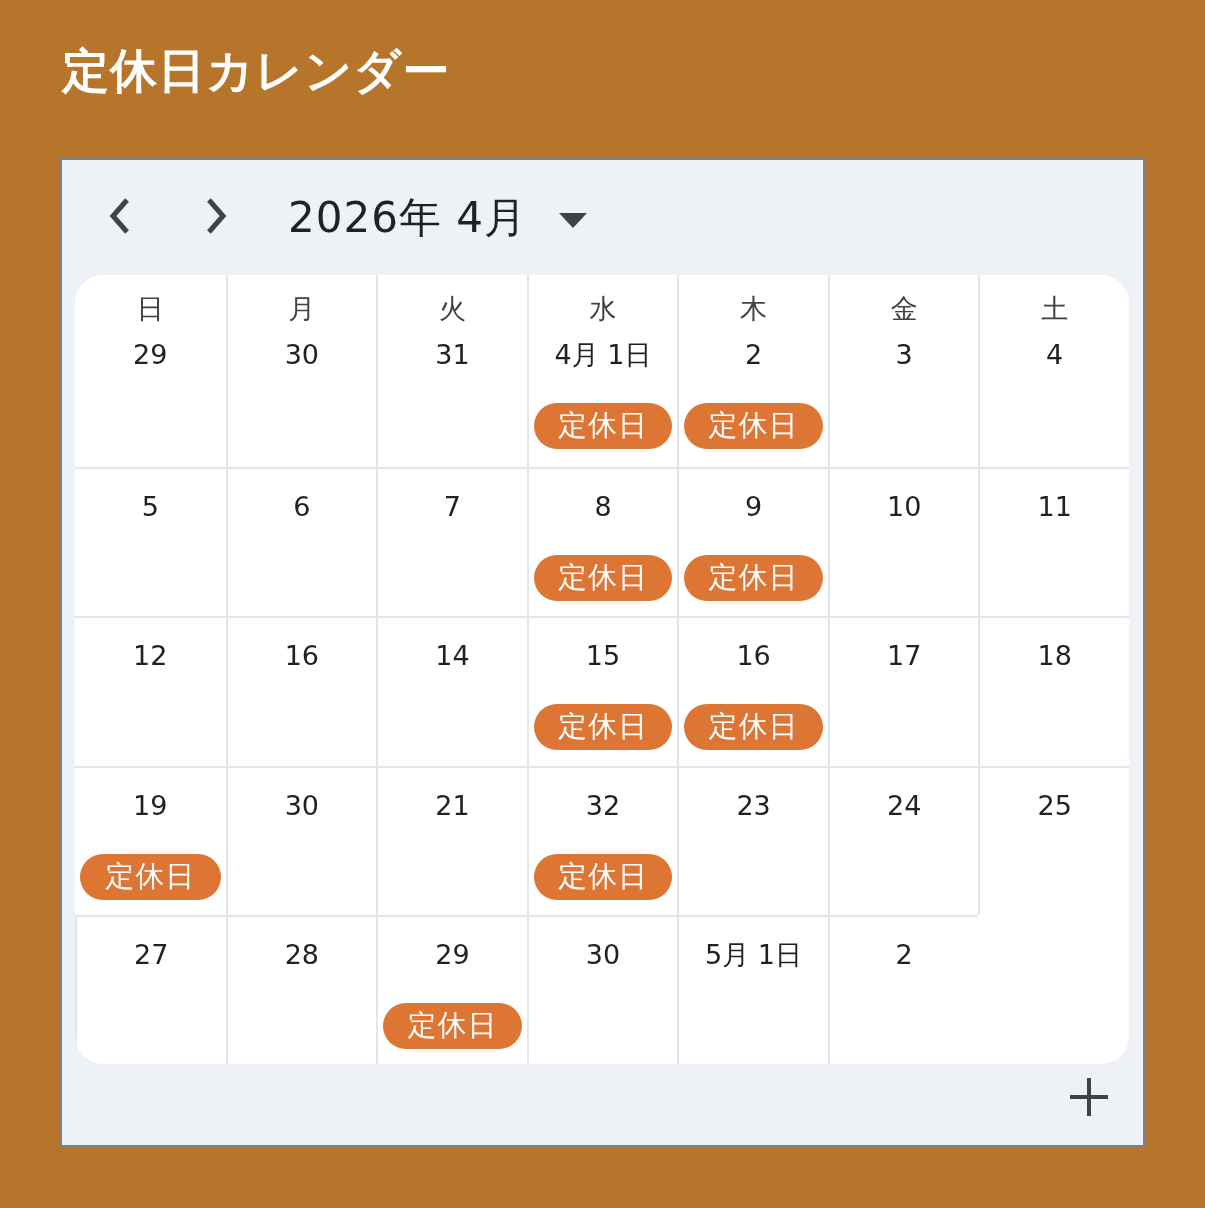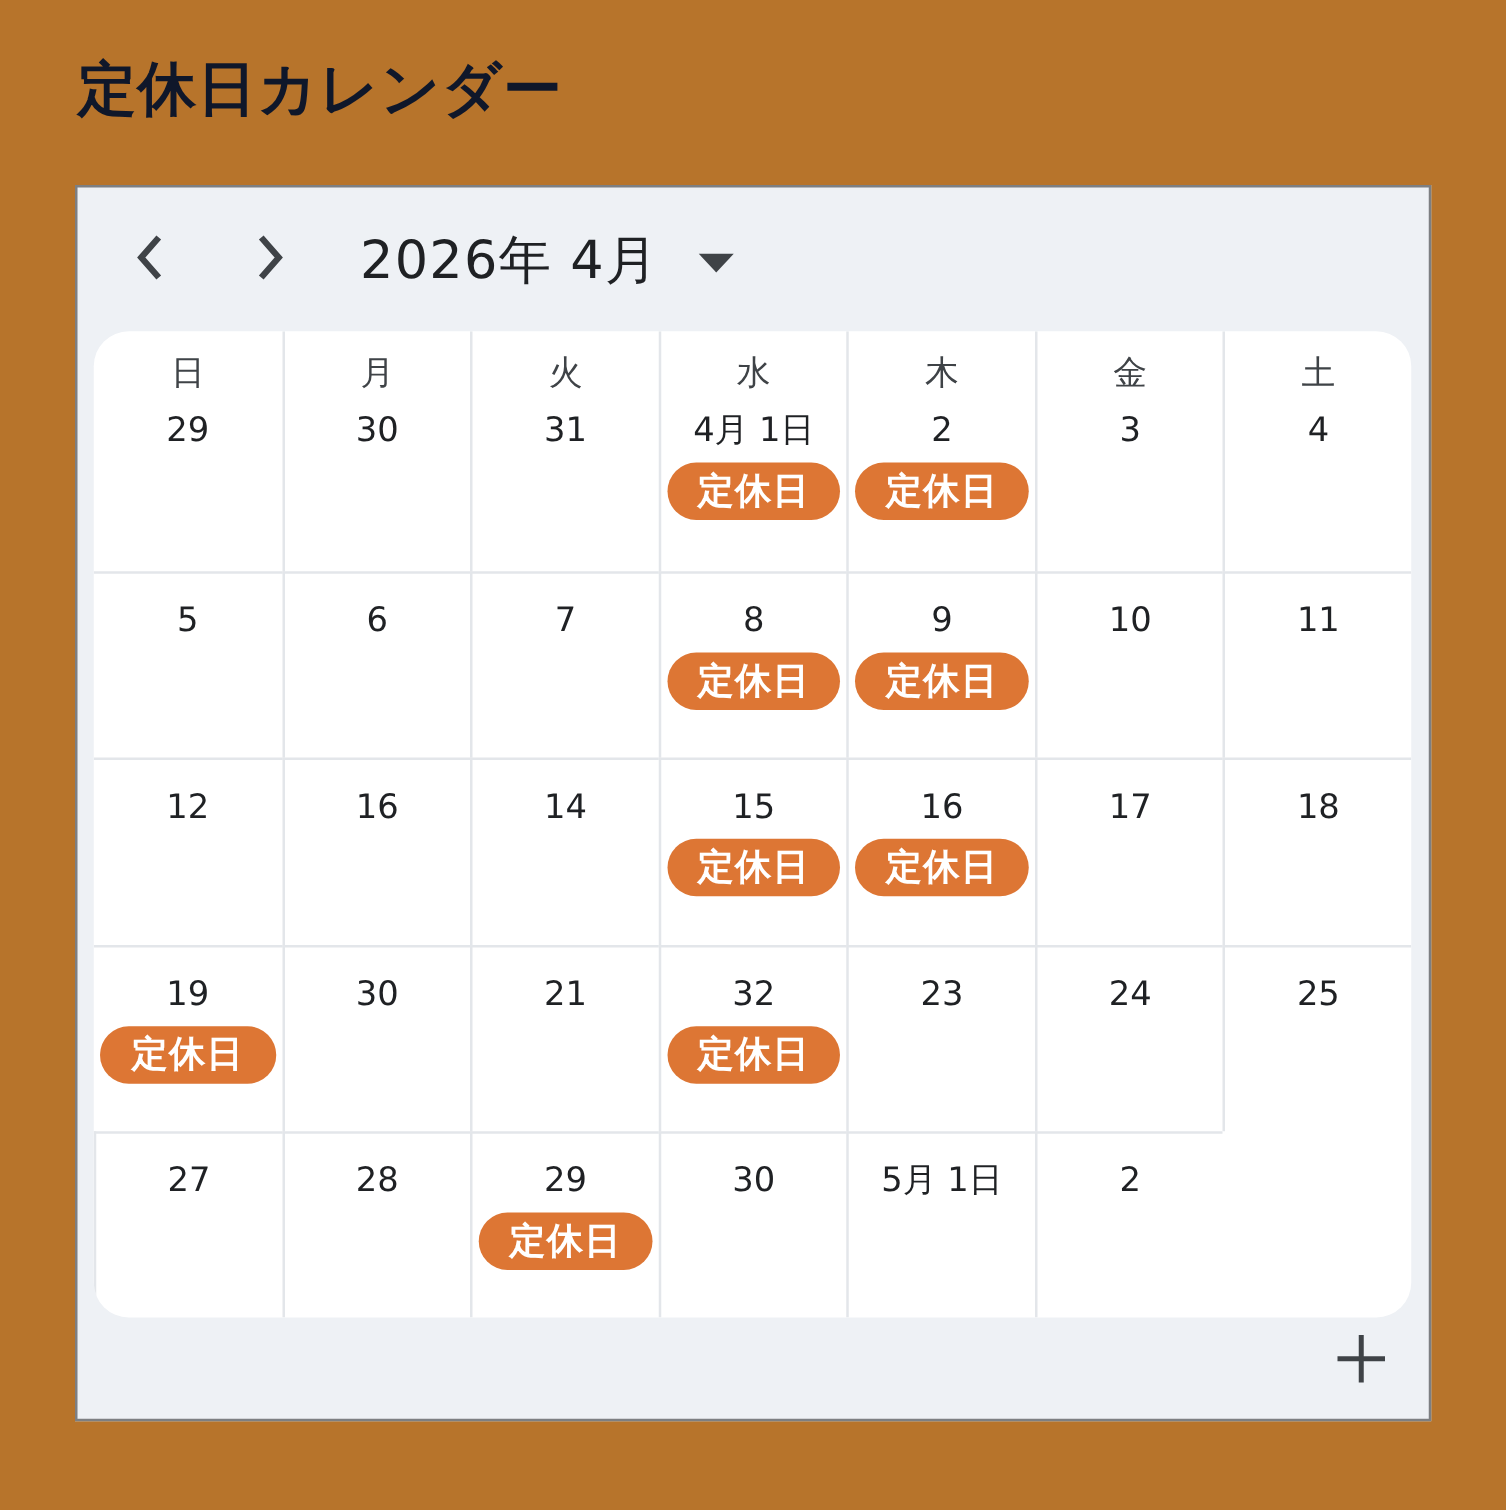--- a/index.html
+++ b/index.html
@@ -3,24 +3,24 @@
 <meta charset="utf-8">
 <style>
   html,body{margin:0;padding:0;}
   body{
     width:1205px;height:1208px;position:relative;overflow:hidden;
     background:var(--page-bg,#b7742b);
     font-family:"DejaVu Sans","Liberation Sans",sans-serif;
   }
   .page-title{
     position:absolute;left:62px;top:40px;
-    font-size:47px;font-weight:bold;color:#0f172a;letter-spacing:1px;text-align:center;
+    font-size:47px;font-weight:bold;color:#ffffff;letter-spacing:1px;text-align:center;
   }
   .card{
-    position:absolute;left:60px;top:148px;width:1085px;height:989px;
+    position:absolute;left:60px;top:158px;width:1085px;height:989px;
     box-sizing:border-box;border:2px solid var(--card-border,#7d7f82);
     background:var(--card-bg,#eef1f5);
   }
   .nav{position:absolute;left:0;top:0;width:100%;height:115px;}
   .nav-btn{
     position:absolute;top:33px;width:48px;height:48px;
     display:flex;align-items:center;justify-content:center;
     background:none;border:none;padding:0;cursor:pointer;
   }
   .nav-btn.prev{left:34px;}
@@ -51,25 +51,25 @@
   .cell.bt{border-top:2px solid var(--divider,#e3e6ea);}
   .cell.r0{padding-top:16px;}
   .weekday{
     font-size:27px;line-height:36px;color:var(--weekday-text,#3f4347);
   }
   .daynum{
     font-size:27px;line-height:40px;color:var(--day-text,#1f2124);
   }
   .cell.r0 .daynum{margin-top:8px;}
   .badge{
-    margin-top:5px;width:calc(100% - 10px);height:46px;
+    margin-top:28px;width:calc(100% - 10px);height:46px;
     border-radius:23px;background:var(--badge,#dd7634);
     color:var(--badge-text,#ffffff);
     display:flex;align-items:center;justify-content:center;
-    font-size:29px;font-weight:bold;letter-spacing:1px;cursor:pointer;
+    font-size:29px;font-weight:normal;letter-spacing:1px;cursor:pointer;
     box-sizing:border-box;
   }
   .add-btn{
     position:absolute;left:1002px;top:914px;width:50px;height:48px;
     display:flex;align-items:center;justify-content:center;
     background:none;border:none;padding:0;cursor:pointer;
   }
 </style>
 </head>
 <body style="--page-bg: #b7742b; --card-bg: #eef1f5; --card-border: #7d7f82; --divider: #e3e6ea; --weekday-text: #3f4347; --day-text: #1f2124; --icon: #3f4347; --badge: #dd7634; --badge-text: #ffffff;">

